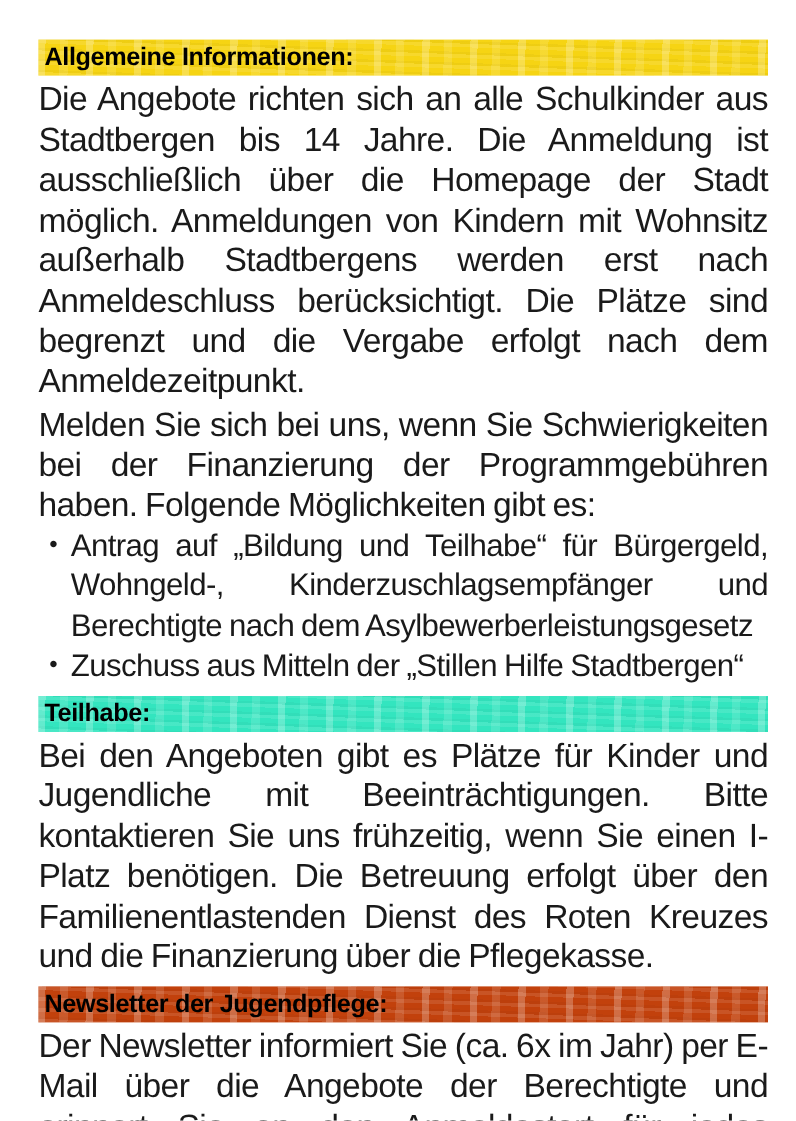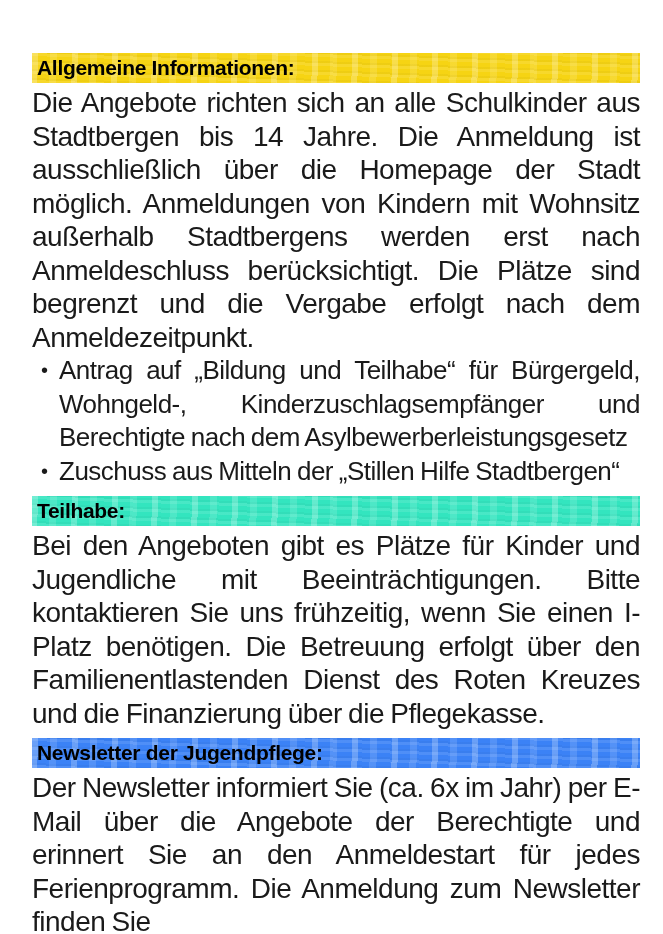--- a/index.html
+++ b/index.html
@@ -2,21 +2,21 @@
 <html lang="de"><head>
 <meta charset="utf-8">
 <style>
   html, body { margin: 0; padding: 0; background: #ffffff; }
 
   .page {
     position: relative;
     width: 663px;
     height: 934px;
     box-sizing: border-box;
-    padding: 53px 23px 0 32px;
+    padding: 33px 23px 0 32px;
     background: #ffffff;
     font-family: "Liberation Sans", sans-serif;
     color: #1a1a1a;
     overflow: hidden;
   }
 
   
   .band {
     position: relative;
     height: 30px;
@@ -97,41 +97,42 @@
 <div class="page">
 
   <section>
     <div class="band" style="background-color: rgb(246, 212, 19);">
       <span class="hd">Allgemeine Informationen:</span>
     </div>
     <p class="copy">Die Angebote richten sich an alle Schulkinder aus Stadtbergen bis 14 Jahre. Die Anmeldung ist ausschließlich über die Homepage der Stadt möglich. Anmeldungen von Kindern mit Wohnsitz außerhalb Stadtber­gens werden erst nach Anmeldeschluss berücksichtigt. Die Plätze sind begrenzt und die Vergabe erfolgt nach dem Anmeldezeitpunkt.</p>
   </section>
 
   <section>
+    <p class="copy">Melden Sie sich bei uns, wenn Sie Schwierigkeiten bei der Finanzierung der Programmgebühren haben. Folgende Möglichkeiten gibt es:</p>
     <ul class="bullets">
       <li>
         <span class="dot">•</span>
         <span class="btxt">Antrag auf „Bildung und Teilhabe“ für Bürgergeld, Wohngeld-, Kinderzuschlagsempfänger und Berechtigte nach dem Asylbewer­berleistungsgesetz</span>
       </li>
       <li>
         <span class="dot">•</span>
         <span class="btxt">Zuschuss aus Mitteln der „Stillen Hilfe Stadtbergen“</span>
       </li>
     </ul>
   </section>
 
   <section>
     <div class="band" style="background-color: rgb(51, 229, 191);">
       <span class="hd">Teilhabe:</span>
     </div>
     <p class="copy">Bei den Angeboten gibt es Plätze für Kinder und Jugendliche mit Beein­trächtigungen. Bitte kontaktieren Sie uns frühzeitig, wenn Sie einen I-Platz benötigen. Die Betreuung erfolgt über den Familienentlastenden Dienst des Roten Kreuzes und die Finanzierung über die Pflegekasse.</p>
   </section>
 
   <section>
-    <div class="band" style="background-color: #3b82f6;">
+    <div class="band" style="background-color: #c2410c;">
       <span class="hd">Newsletter der Jugendpflege:</span>
     </div>
     <p class="copy">Der Newsletter informiert Sie (ca. 6x im Jahr) per E-Mail über die An­gebote der Berechtigte und erinnert Sie an den Anmeldestart für jedes Ferienprogramm. Die Anmeldung zum Newsletter finden Sie</p>
     <p class="copy">
       <span class="qr" title="">
           <svg id="qr-svg" viewBox="0 0 116 116" xmlns="http://www.w3.org/2000/svg">
             <rect x="32" y="0" width="4" height="4" fill="#000"></rect>
             <rect x="36" y="0" width="4" height="4" fill="#000"></rect>
             <rect x="44" y="0" width="4" height="4" fill="#000"></rect>
             <rect x="48" y="0" width="4" height="4" fill="#000"></rect>

